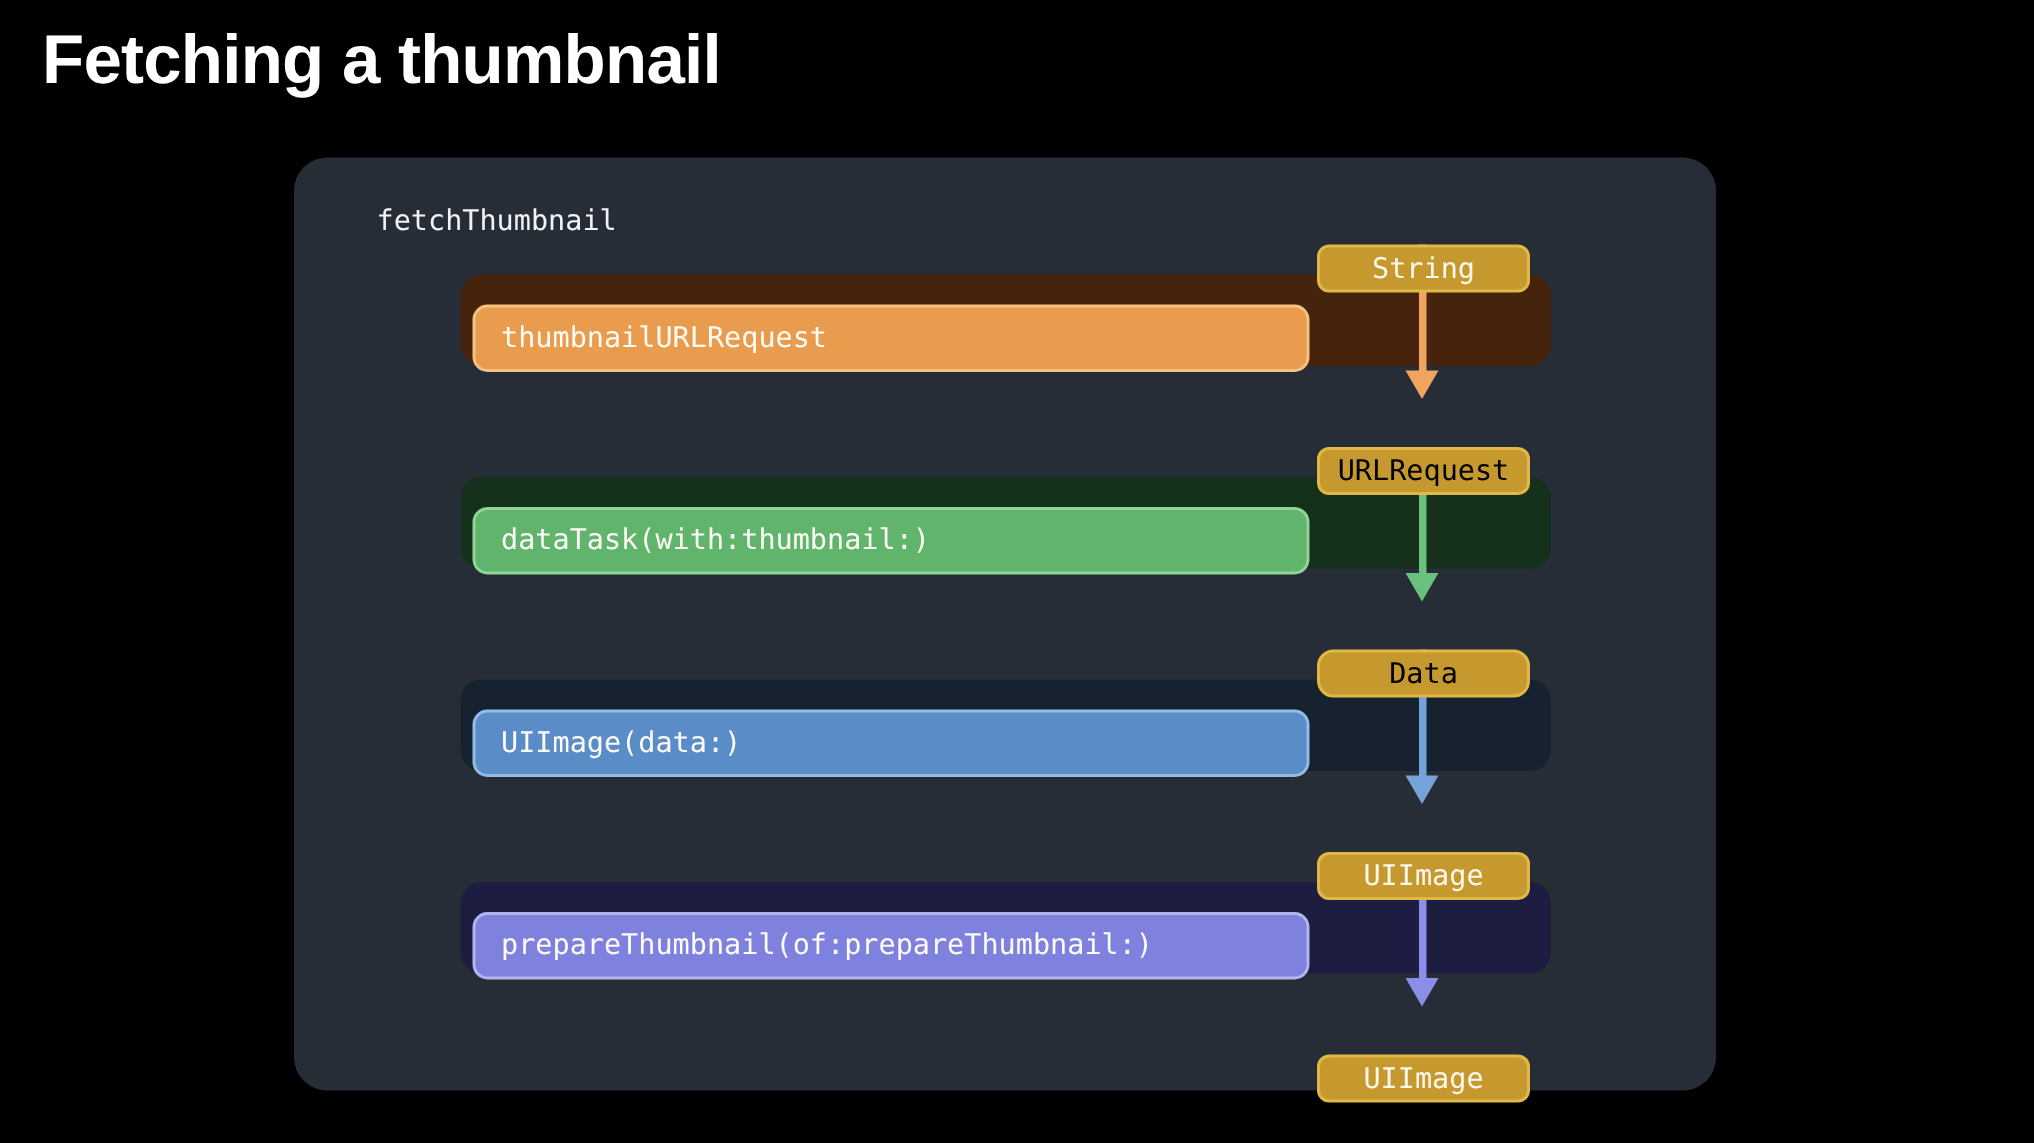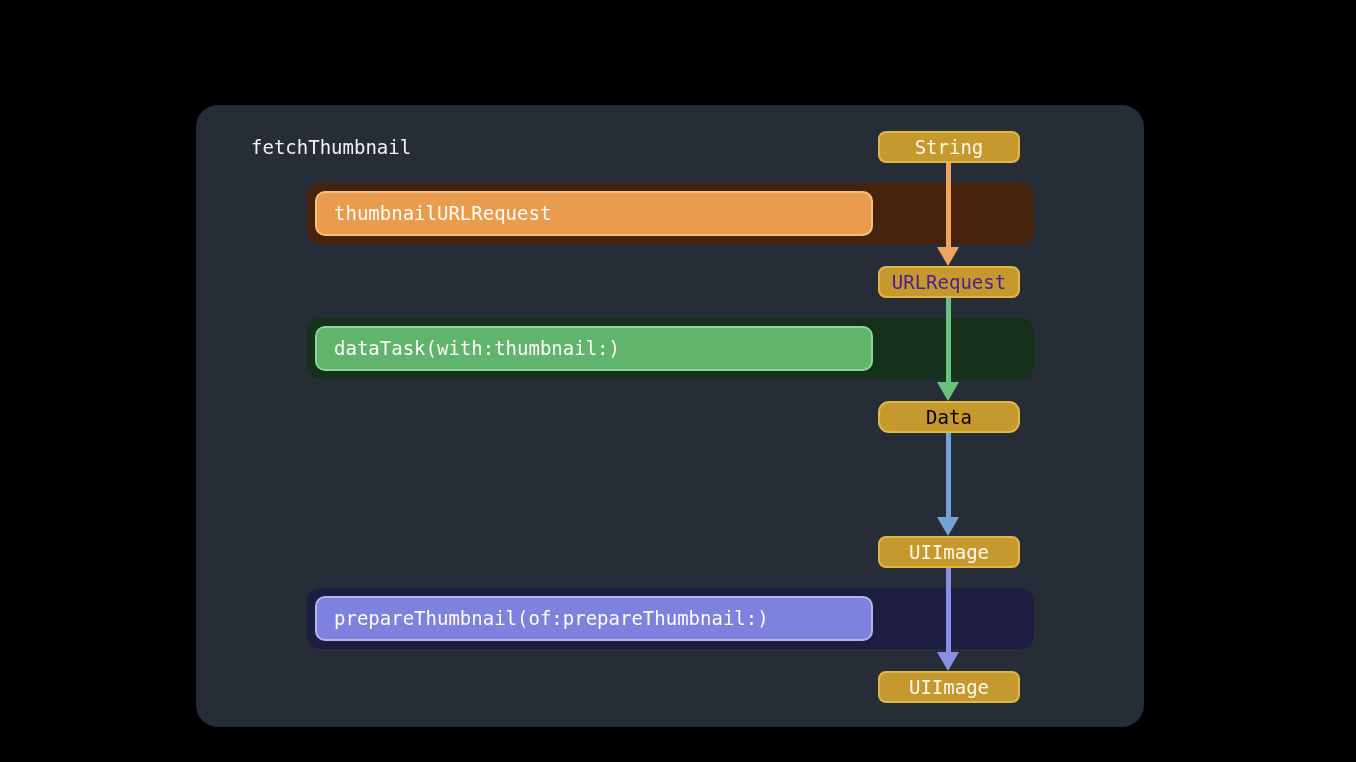--- a/index.html
+++ b/index.html
@@ -45,21 +45,21 @@
     border-radius: 14px;
     z-index: 1;
   }
   .t1 { top: 78px; }
   .t2 { top: 213px; }
   .t3 { top: 348px; }
   .t4 { top: 483px; }
   .bar {
     position: absolute;
     left: 8px;
-    top: 8px;
+    top: 20px;
     width: 558px;
     height: 45px;
     border-radius: 10px;
     border: 2px solid transparent;
     box-sizing: border-box;
     z-index: 2;
   }
   .bar-label {
     display: block;
     padding-left: 17px;
@@ -72,20 +72,21 @@
   .badge {
     position: absolute;
     left: 682px;
     width: 142px;
     height: 32px;
     box-sizing: border-box;
     border: 2px solid transparent;
     border-radius: 8px;
     text-align: center;
     z-index: 3;
+    margin-top: 32px;
   }
   .b1 { top: 26px; }
   .b2 { top: 161px; }
   .b3 { top: 296px; }
   .b4 { top: 431px; }
   .b5 { top: 566px; }
   .badge-label {
     display: block;
     line-height: 28px;
     font-family: "DejaVu Sans Mono", monospace;
@@ -119,37 +120,43 @@
     border-left: 11px solid transparent;
     border-right: 11px solid transparent;
     border-top: 19px solid transparent;
   }
 </style>
 </head>
 <body>
 
 <div class="stage">
 
+  <div class="slide-title">Fetching a thumbnail</div>
 
   <div class="panel">
 
     <div class="fn-label">fetchThumbnail</div>
 
     <div class="track t1" style="background-color: rgb(69, 35, 12);">
       <div class="bar" style="background-color: rgb(233, 156, 78); border-color: rgb(243, 193, 130);">
         <span class="bar-label">thumbnailURLRequest</span>
       </div>
     </div>
 
     <div class="track t2" style="background-color: rgb(21, 48, 27);">
       <div class="bar" style="background-color: rgb(97, 180, 108); border-color: rgb(144, 212, 154);">
         <span class="bar-label">dataTask(with:thumbnail:)</span>
       </div>
     </div>
 
+    <div class="track t3" style="background-color: rgb(22, 34, 47);">
+      <div class="bar" style="background-color: rgb(90, 140, 200); border-color: rgb(147, 188, 228);">
+        <span class="bar-label">UIImage(data:)</span>
+      </div>
+    </div>
 
     <div class="track t4" style="background-color: rgb(29, 29, 65);">
       <div class="bar" style="background-color: rgb(126, 130, 222); border-color: rgb(179, 181, 239);">
         <span class="bar-label">prepareThumbnail(of:prepareThumbnail:)</span>
       </div>
     </div>
 
     <div class="arrow a1">
       <div class="arrow-line" style="background-color: rgb(239, 165, 95);"></div>
       <div class="arrow-head" style="border-top-color: rgb(239, 165, 95);"></div>
@@ -163,21 +170,21 @@
       <div class="arrow-head" style="border-top-color: rgb(116, 163, 218);"></div>
     </div>
     <div class="arrow a4">
       <div class="arrow-line" style="background-color: rgb(138, 142, 230);"></div>
       <div class="arrow-head" style="border-top-color: rgb(138, 142, 230);"></div>
     </div>
 
     <div class="badge b1" style="background-color: rgb(198, 153, 46); border-color: rgb(223, 184, 69); color: rgb(252, 247, 237);">
       <span class="badge-label">String</span>
     </div>
-    <div class="badge b2" style="background-color: rgb(198, 153, 46); border-color: rgb(223, 184, 69); color: #4c1d95;">
+    <div class="badge b2" style="background-color: rgb(198, 153, 46); border-color: rgb(223, 184, 69); color: #000000;">
       <span class="badge-label">URLRequest</span>
     </div>
     <div class="badge b3" style="background-color: rgb(198, 153, 46); border-color: rgb(223, 184, 69); color: #000000; border-radius: 11px;">
       <span class="badge-label">Data</span>
     </div>
     <div class="badge b4" style="background-color: rgb(198, 153, 46); border-color: rgb(223, 184, 69); color: rgb(252, 247, 237);">
       <span class="badge-label">UIImage</span>
     </div>
     <div class="badge b5" style="background-color: rgb(198, 153, 46); border-color: rgb(223, 184, 69); color: rgb(252, 247, 237);">
       <span class="badge-label">UIImage</span>

